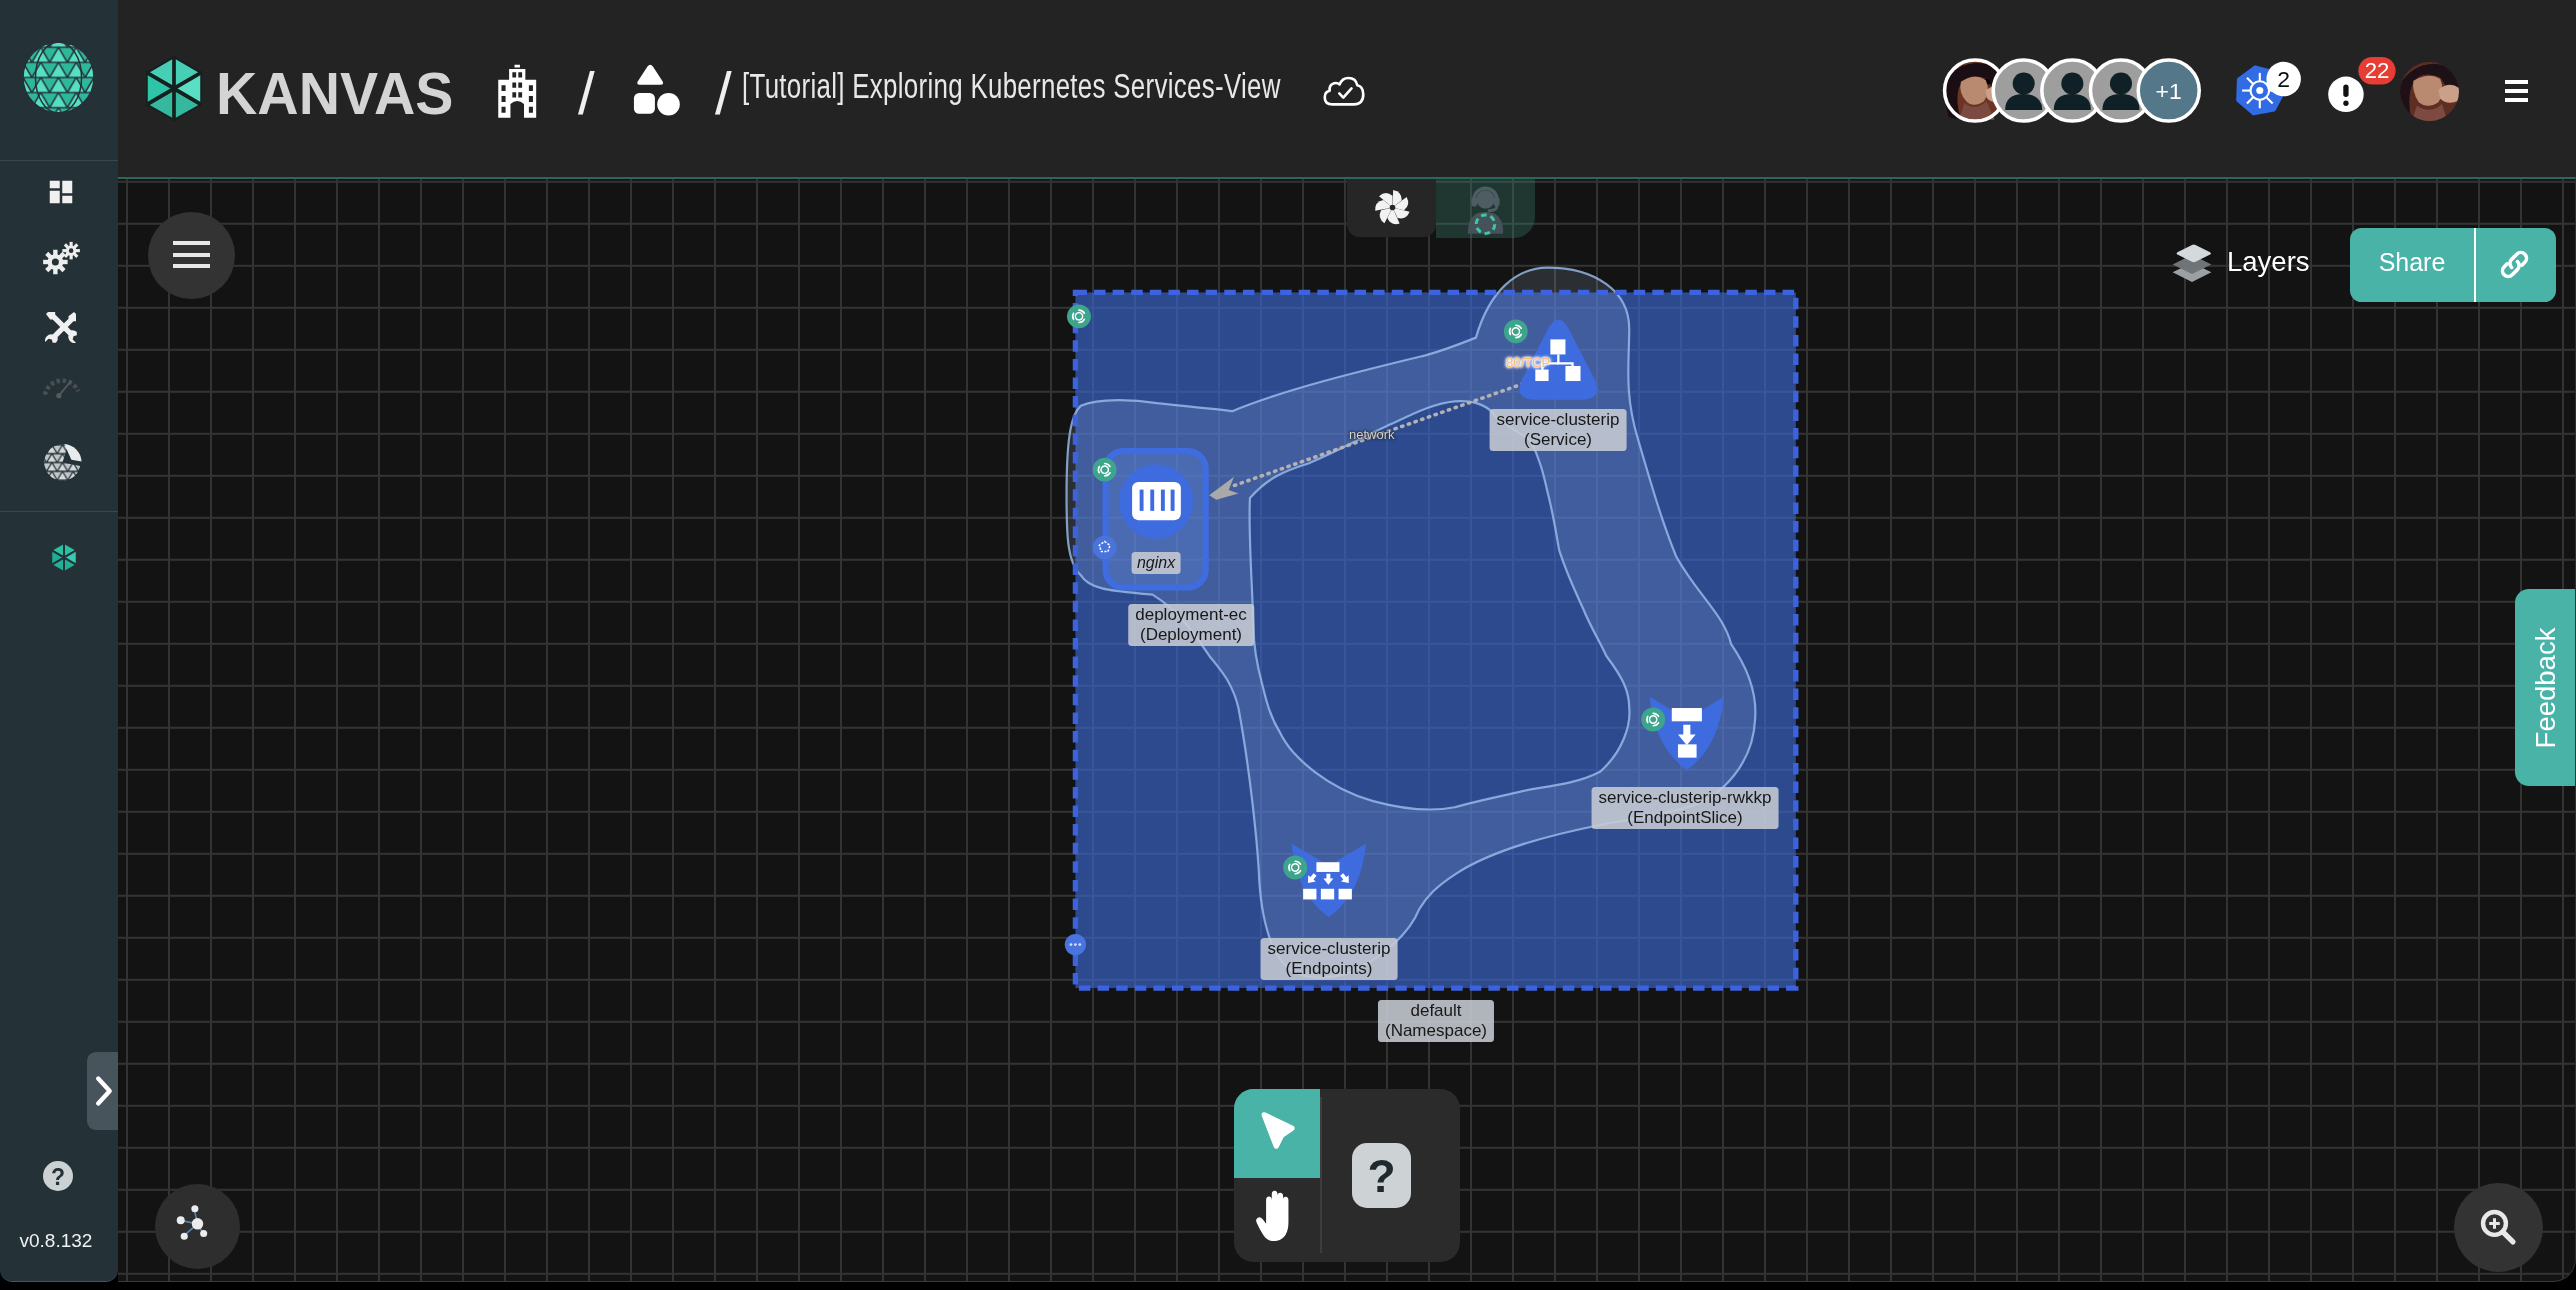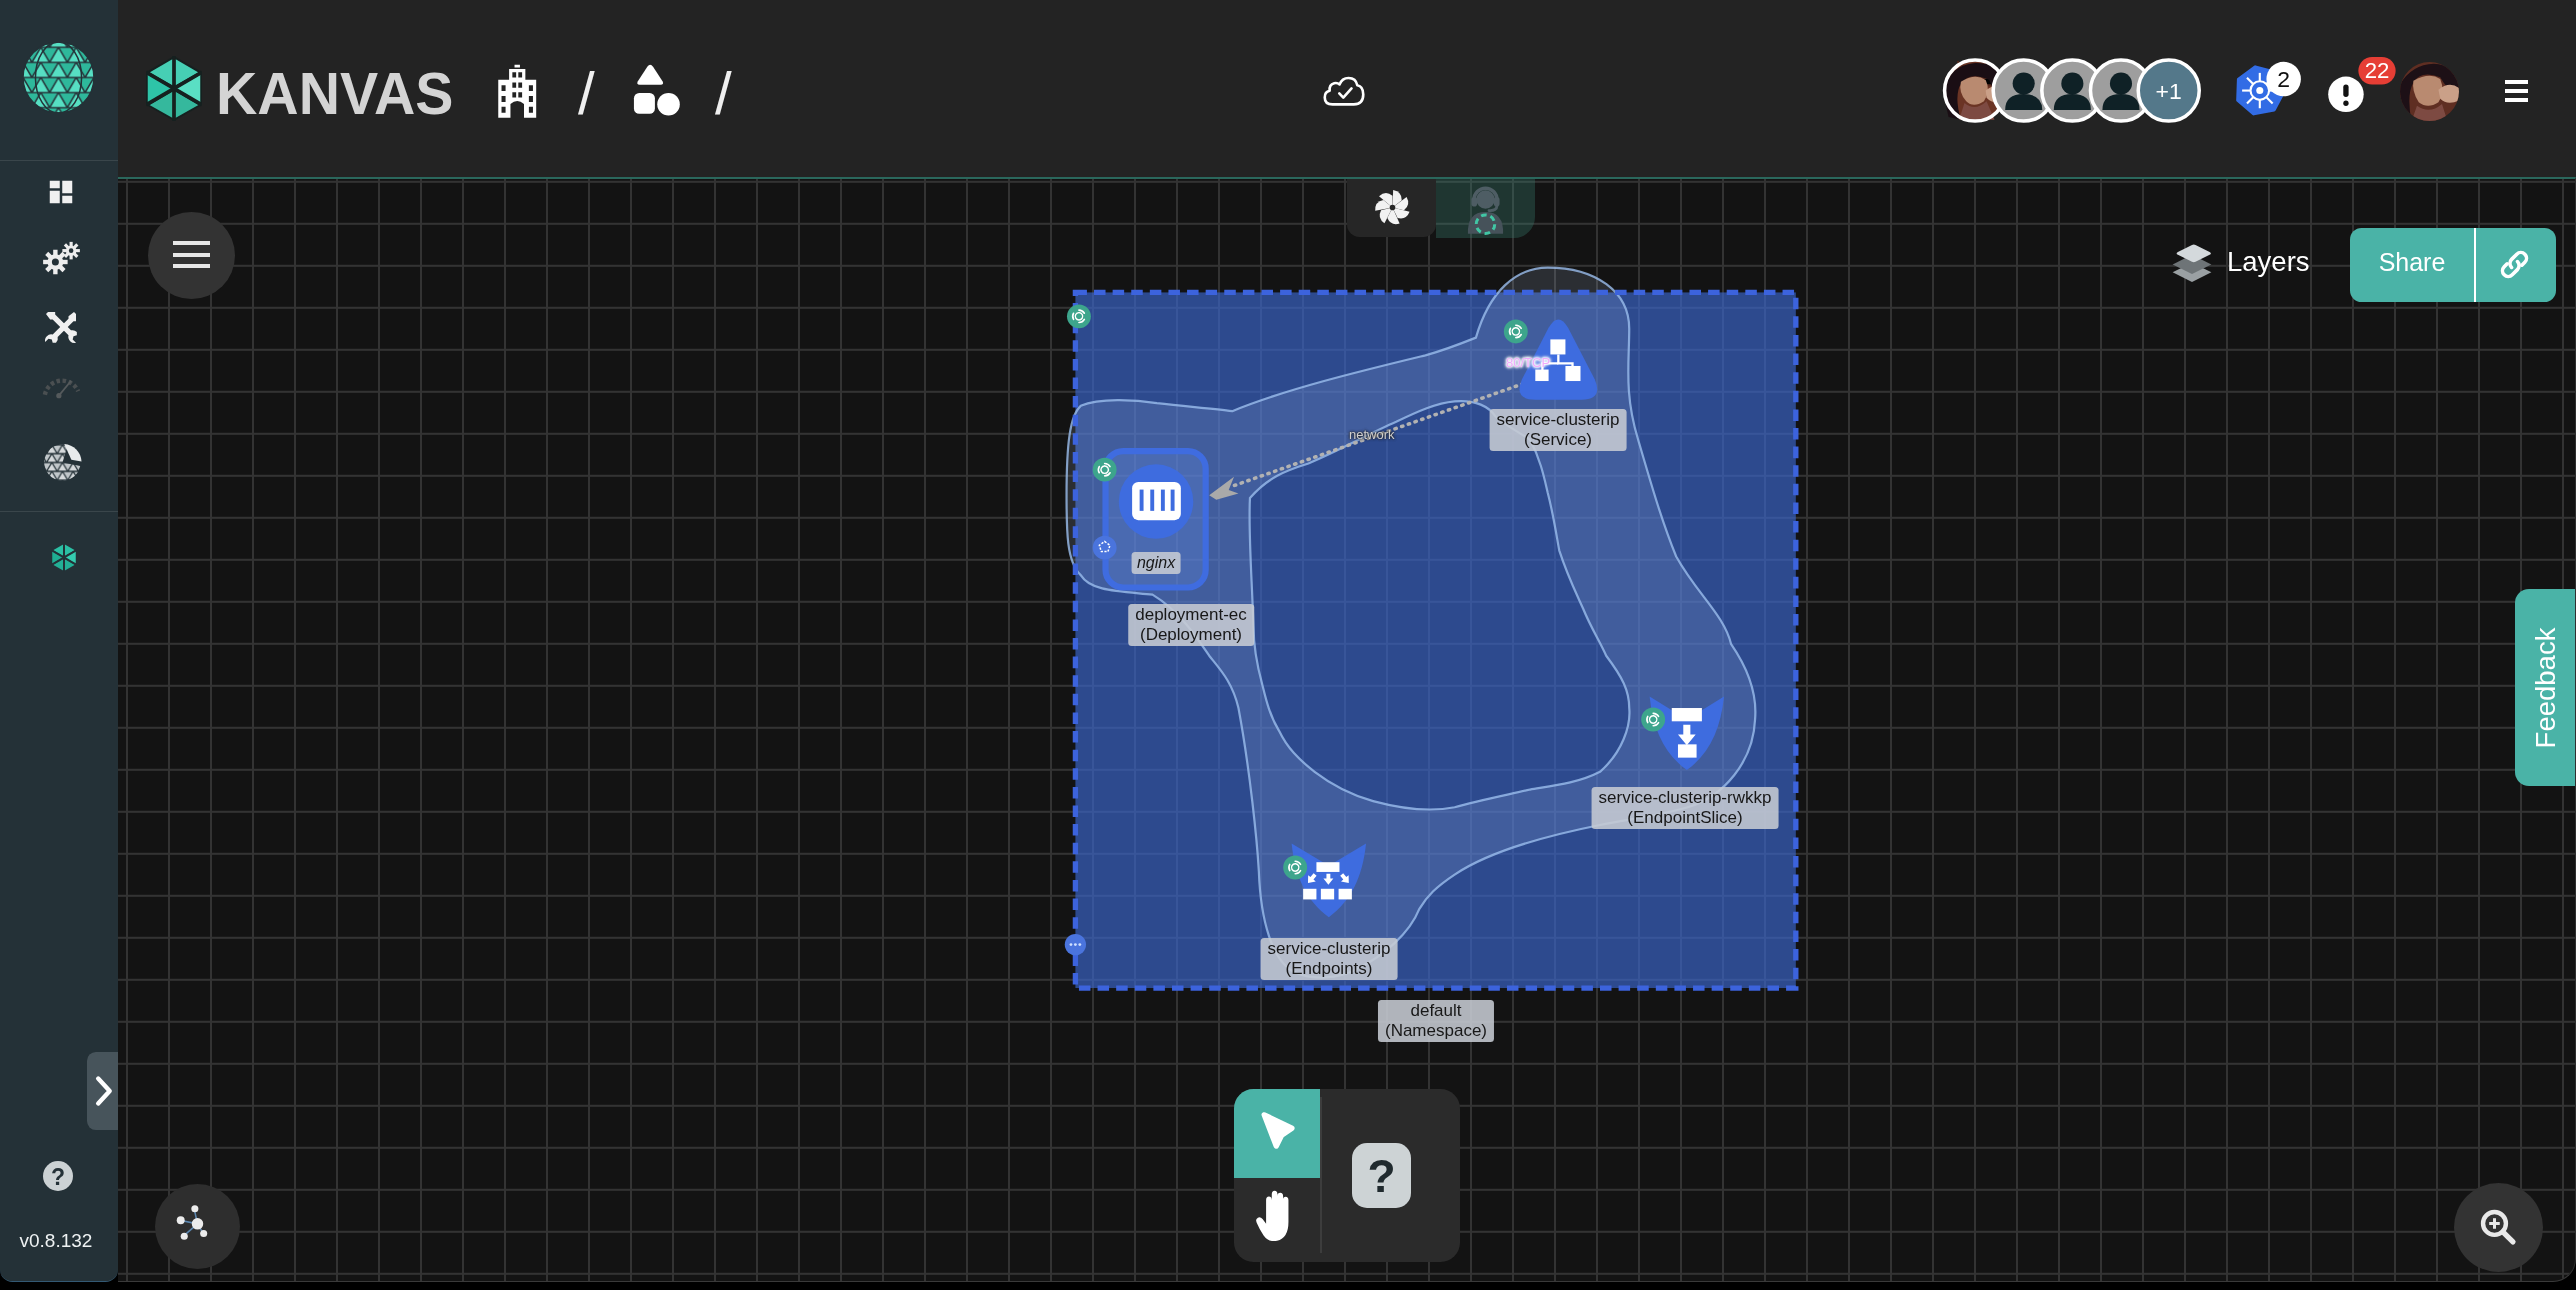--- a/index.html
+++ b/index.html
@@ -58,20 +58,23 @@
       <path d="M5 22 L5 8 L9 8 L9 4 L15 4 L15 8 L19 8 L19 22 L14.5 22 L14.5 17 Q12 14.8 9.5 17 L9.5 22 Z M10.2 5.2 v2 h1.4 v-2 Z M12.4 5.2 v2 h1.4 v-2 Z M10.2 9 v2 h1.4 V9 Z M12.4 9 v2 h1.4 V9 Z M10.2 12.6 v2 h1.4 v-2 Z M12.4 12.6 v2 h1.4 v-2 Z M6.2 10 v2.2 h1.5 V10 Z M6.2 14 v2.2 h1.5 V14 Z M6.2 18 v2.2 h1.5 V18 Z M16.3 10 v2.2 h1.5 V10 Z M16.3 14 v2.2 h1.5 V14 Z M16.3 18 v2.2 h1.5 V18 Z M11 2.5 h2 v1 h-2 Z"></path>
     </svg>
     <div class="abs" style="left:460px;top:64px;font-size:60px;font-weight:300;color:#efefef;line-height:60px;">/</div>
 
     <svg class="abs" style="left:511px;top:63px;" width="56" height="54" viewBox="2.6 1.2 19.2 20.6" fill="#fff">
       <path d="M8.5 2.6 Q9.6 1.2 10.7 2.6 L14.3 8.2 Q15 9.5 13.6 9.5 L5.6 9.5 Q4.2 9.5 4.9 8.2 Z"></path>
       <rect x="3.4" y="12.6" width="8" height="8" rx="2"></rect>
       <circle cx="16.6" cy="16.9" r="4.3"></circle>
     </svg>
     <div class="abs" style="left:597px;top:64px;font-size:60px;font-weight:300;color:#efefef;line-height:60px;">/</div>
+    <div class="abs" style="left:624px;top:66px;width:621px;">
+      <div style="font-size:35px;font-weight:400;color:#e8e8e8;letter-spacing:0.4px;transform:scaleX(0.74);transform-origin:left;white-space:nowrap;">[Tutorial]&nbsp;Exploring&nbsp;Kubernetes&nbsp;Services-View</div>
+    </div>
 
     <svg class="abs" style="left:1203px;top:72px;" width="46" height="35" viewBox="0 0 26 20" fill="none" stroke="#fff" stroke-width="1.5" stroke-linecap="round" stroke-linejoin="round">
       <path d="M6.5 18.5 Q2 18.5 2 14.5 Q2 11.3 4.8 10.7 Q4.4 7.2 7.4 6.4 Q9.2 6 10.5 7.1 Q11.8 3.4 15.6 3.4 Q19.8 3.4 20.6 7.6 Q24 8.2 24 12.9 Q24 18.5 18.6 18.5 Z"></path>
       <path d="M10.3 12.2 L12.6 14.6 L17.3 9.4"></path>
     </svg>
 
     <svg class="abs" style="left:1808px;top:49px;" width="443" height="84" viewBox="0 0 500 95">
       <defs>
         <clipPath id="ac1">
             <circle cx="55" cy="47" r="33"></circle>
@@ -366,21 +369,21 @@
           <circle cx="1218" cy="1067" r="1.6"></circle>
         </g>
     </svg>
 
     <div class="nodelabel" style="left:1440px;top:230px;">service-clusterip<br>(Service)</div>
     <div class="nodelabel" style="left:1037px;top:425px;margin-left:36px;">deployment-ec<br>(Deployment)</div>
     <div class="nodelabel" style="left:1567px;top:608px;">service-clusterip-rwkkp<br>(EndpointSlice)</div>
     <div class="nodelabel" style="left:1211px;top:759px;">service-clusterip<br>(Endpoints)</div>
     <div class="nodelabel" style="left:1318px;top:821px;">default<br>(Namespace)</div>
     <div class="nodelabel" style="left:1038px;top:373px;font-size:16px;padding:0.9px 5.3px;font-style:italic;">nginx</div>
-    <div class="abs" style="left:1388px;top:176px;font-size:13px;color:#f0abfc;text-shadow:0 0 1.8px #fff,0 0 2.7px #fff,0 0 2.7px #fff,0 0 3.5px #fff,0 0 3.5px #fff,0 0 4.4px #fff;">80/TCP</div>
+    <div class="abs" style="left:1388px;top:176px;font-size:13px;color:#fdba74;text-shadow:0 0 1.8px #fff,0 0 2.7px #fff,0 0 2.7px #fff,0 0 3.5px #fff,0 0 3.5px #fff,0 0 4.4px #fff;">80/TCP</div>
     <div class="abs" style="left:1231px;top:248px;font-size:13px;color:#cfcfcf;text-shadow:0 0 2.7px #222,0 0 2.7px #222;">network</div>
 
     <div class="cbtn" style="left:30px;top:33px;width:87px;height:87px;background:#333;"></div>
     <div class="abs" style="left:55px;top:62px;width:37px;height:4.4px;background:#e8e8e8;"></div>
     <div class="abs" style="left:55px;top:74px;width:37px;height:4.4px;background:#e8e8e8;"></div>
     <div class="abs" style="left:55px;top:85px;width:37px;height:4.4px;background:#e8e8e8;"></div>
 
     <div class="abs" style="left:1229px;top:0;width:89px;height:58px;background:#262626;border-radius:0 0 12.4px 12.4px;"></div>
     <svg class="abs" style="left:1256px;top:9.8px;" width="37" height="37" viewBox="-21 -21 42 42">
       <g fill="#f2f2f2">

